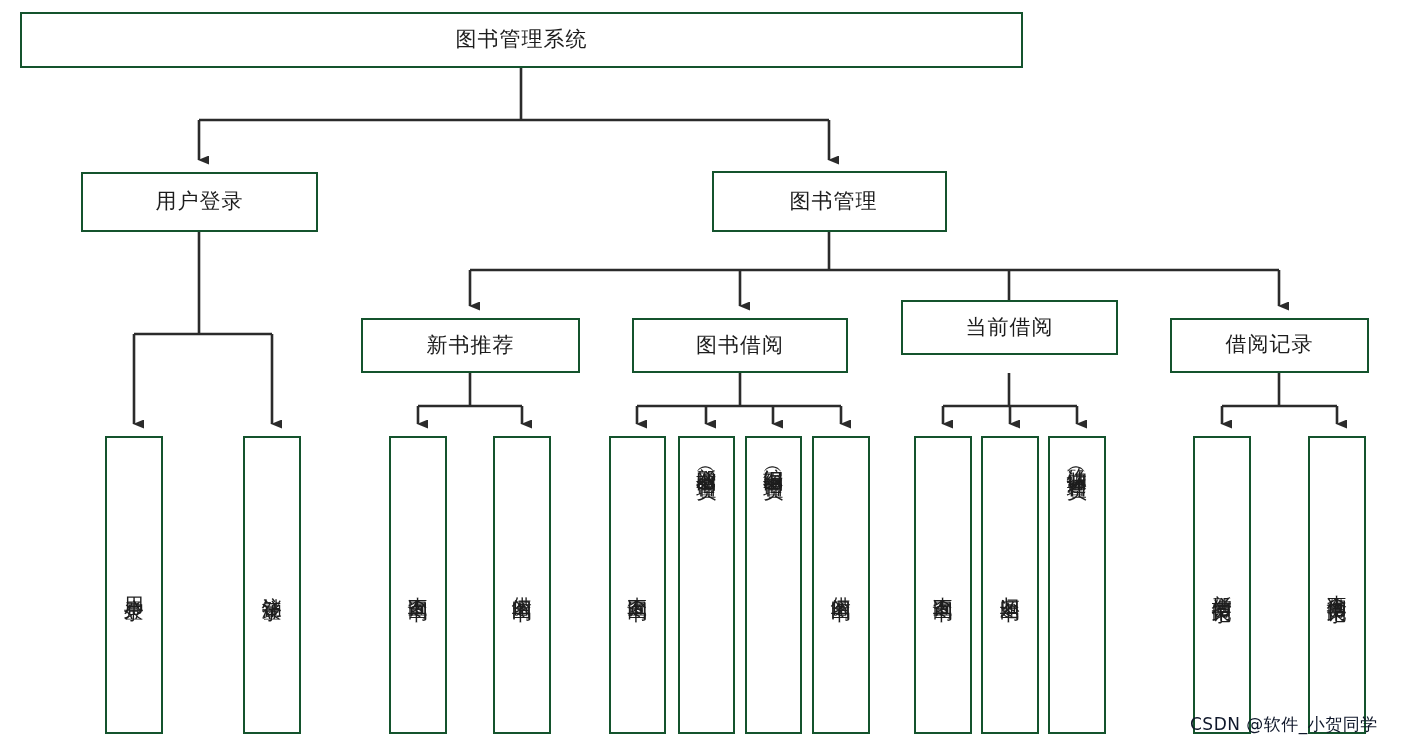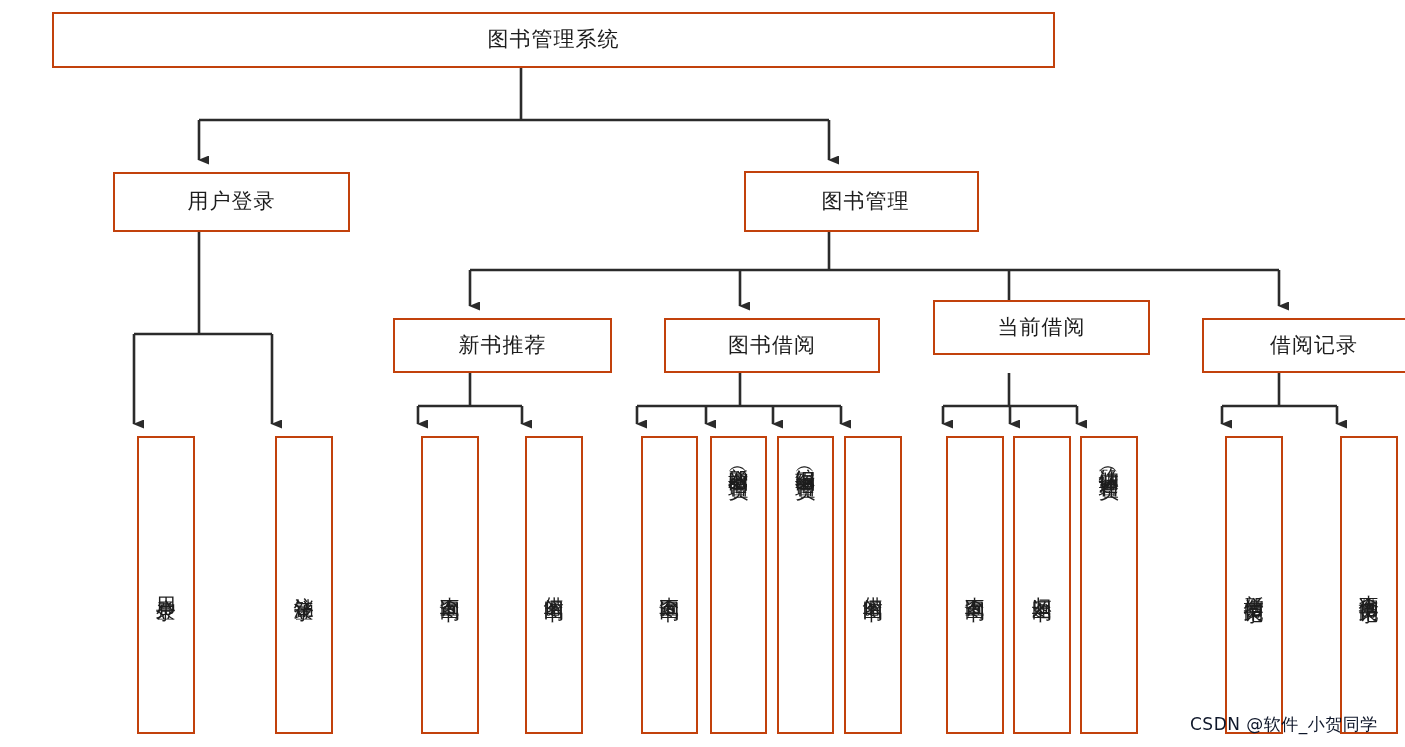--- a/index.html
+++ b/index.html
@@ -23,26 +23,25 @@
     left: 0;
     top: 0;
     width: 1405px;
     height: 747px;
     pointer-events: none;
   }
   .node {
     position: absolute;
     box-sizing: border-box;
     background: #ffffff;
-    border: 2px solid #c2410c;
+    border: 2px solid #14532d;
     display: flex;
     align-items: center;
     justify-content: center;
     color: #1d1d1d;
-    margin-left: 32px;
   }
   .node.horiz {
     font-size: 21px;
     letter-spacing: 1px;
     line-height: 1.2;
     white-space: nowrap;
   }
   .node.vert {
     font-size: 20px;
     letter-spacing: 1px;
@@ -141,21 +140,21 @@
 
   <div class="node horiz" style="left:632px; top:318px; width:216px; height:55px;">
     <span>图书借阅</span>
   </div>
   <div class="node horiz" style="left:361px; top:318px; width:219px; height:55px;">
     <span>新书推荐</span>
   </div>
   <div class="node horiz" style="left:901px; top:300px; width:217px; height:55px;">
     <span>当前借阅</span>
   </div>
-  <div class="node horiz" style="left:1170px; top:318px; width:224px; height:55px;">
+  <div class="node horiz" style="left:1170px; top:318px; width:199px; height:55px;font-family:Liberation Mono, monospace;">
     <span>借阅记录</span>
   </div>
 
   <div class="node vert centerfill" style="left:105px; top:436px; width:58px; height:298px;">
     <span class="vlabel">用户登录</span>
   </div>
   <div class="node vert centerfill" style="left:243px; top:436px; width:58px; height:298px;">
     <span class="vlabel">注销登录</span>
   </div>
 

